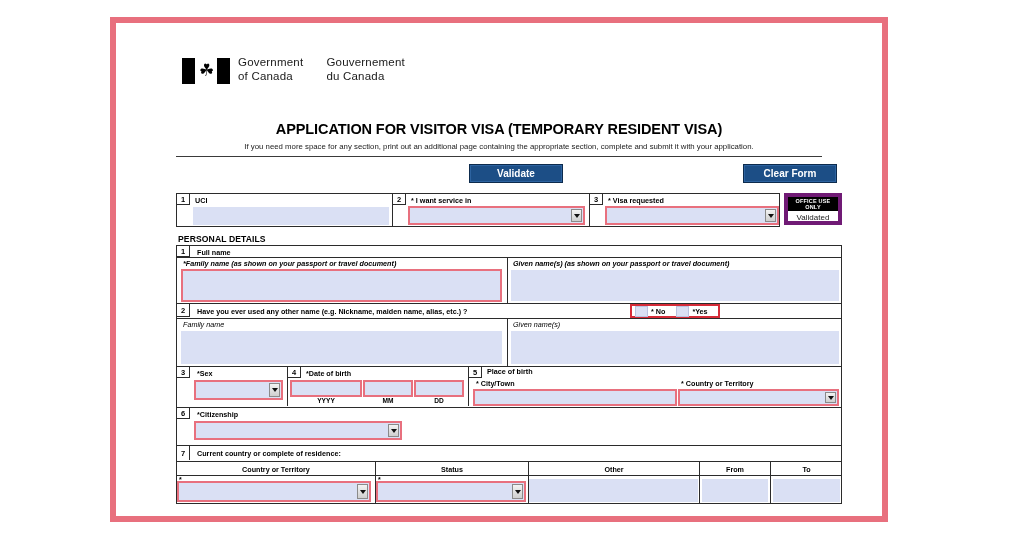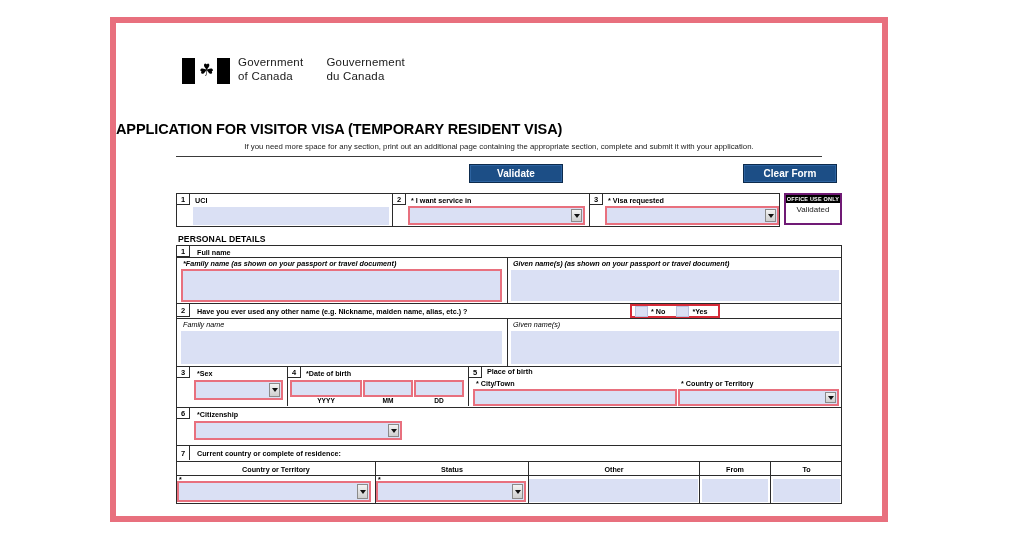--- a/index.html
+++ b/index.html
@@ -40,21 +40,21 @@
   .wordmark .en{display:inline-block;width:85px;vertical-align:top;}
   .wordmark .fr{display:inline-block;vertical-align:top;}
 
   .protect{
     position:absolute;right:52px;top:37px;text-align:right;
   }
   .protect .p1{font-size:9.5px;font-weight:bold;color:#000;letter-spacing:.1px;}
   .protect .p2{font-size:7.5px;color:#000;margin-top:2px;letter-spacing:.2px;}
 
   .title{
-    position:absolute;left:0;top:98px;width:100%;
+    position:absolute;left:0;top:98px;width:100%;text-align:center;
     font-size:14.5px;font-weight:bold;color:#000;letter-spacing:-.1px;
   }
   .subtitle{
     position:absolute;left:0;top:119px;width:100%;text-align:center;
     font-size:7.8px;color:#1a1a1a;
   }
   .rule{
     position:absolute;left:60px;top:133px;width:calc(100% - 120px);
     border-top:1.6px solid #3a3a3a;
   }
@@ -102,21 +102,21 @@
   }
   .caret::after{
     content:"";border-left:3px solid transparent;border-right:3px solid transparent;
     border-top:4px solid #111;display:block;
   }
   .divv{position:absolute;background:#2b2b2b;width:1px;}
   .divh{position:absolute;background:#2b2b2b;height:1px;}
 
   
   .office{
-    position:absolute;box-sizing:border-box;border:2px solid #701a75;background:#fff;
+    position:absolute;box-sizing:border-box;border:4px solid #701a75;background:#fff;
   }
   .office .oh{
     background:#000;color:#fff;font-size:5.5px;font-weight:bold;
     text-align:center;letter-spacing:.2px;padding:1px 0 1px 0;
   }
   .office .ov{
     font-size:8px;color:#1a1a1a;text-align:center;padding-top:2px;
   }
 
   .sectitle{

